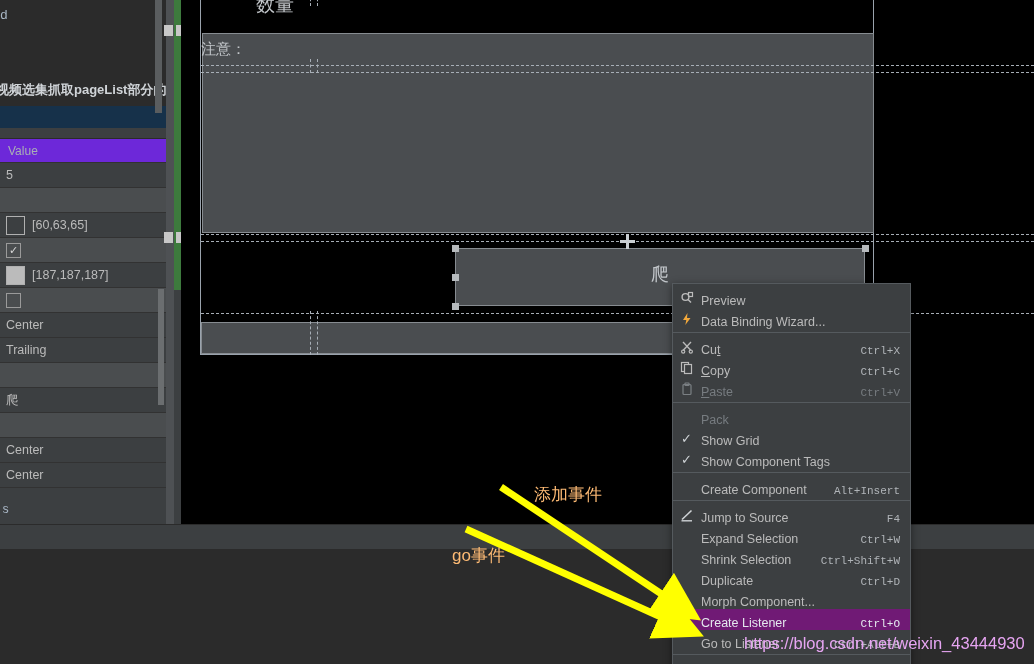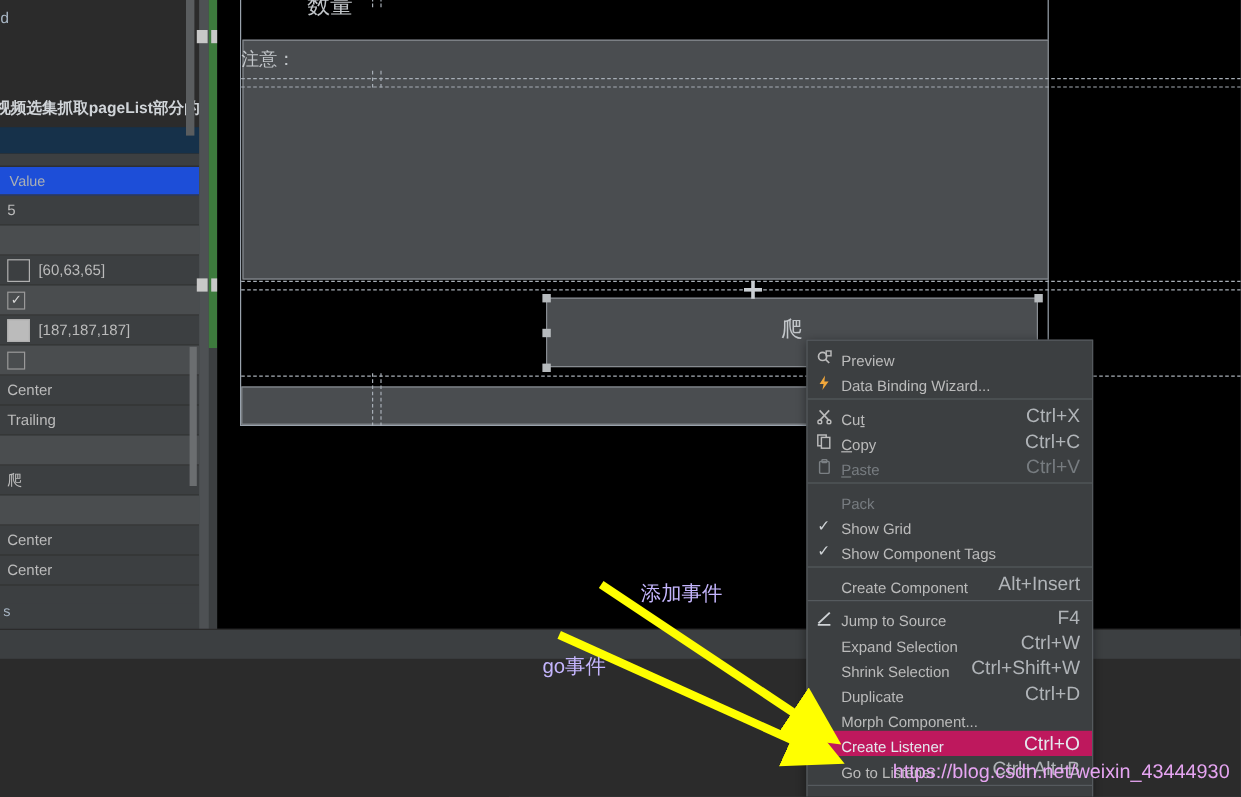--- a/index.html
+++ b/index.html
@@ -48,21 +48,21 @@
     position: absolute; left: 0; top: 138px;
     width: 166px; height: 385px;
     background: #3c3f41;
     border-top: 1px solid #2b2b2b;
     overflow: hidden;
   }
   #props-header {
     height: 24px; line-height: 24px;
     color: #a9afb5; font-size: 12px;
     padding-left: 8px;
-    background: #1d4ed8;
+    background: #6d28d9;
     border-bottom: 1px solid #323232;
     box-sizing: border-box;
   }
   .prop-row {
     height: 25px;
     box-sizing: border-box;
     border-bottom: 1px solid #323232;
     display: flex; align-items: center;
     padding-left: 6px;
     color: #bbbbbb; font-size: 12.5px;
@@ -196,25 +196,26 @@
   .mi {
     position: relative;
     height: 21px;
     display: flex; align-items: flex-end;
     color: #bbbbbb; font-size: 12.5px;
     padding-left: 28px; padding-right: 10px;
     box-sizing: border-box;
     white-space: nowrap;
   }
   .mi.disabled { color: #777c80; }
-  .mi.sel { background: #be185d; color: #e4e8ee; }
+  .mi.sel { background: #701a75; color: #e4e8ee; }
   .mi .short {
     margin-left: auto;
-    font-size: 16px;
+    font-size: 11px;
     color: #b0b4b8;
+    font-family: Liberation Mono, monospace;
   }
   .mi.sel .short { color: #e4e8ee; }
   .mi.disabled .short { color: #777c80; }
   .mi .ic {
     position: absolute; left: 6px; top: 50%;
     transform: translateY(-50%);
     width: 16px; height: 16px;
     display: flex; align-items: center; justify-content: center;
   }
   .mi .ic svg { display: block; }
@@ -230,21 +231,21 @@
   .mi .u { text-decoration: underline; }
 
   
   #annots {
     position: absolute; left: 0; top: 0;
     width: 1034px; height: 664px;
     pointer-events: none;
   }
   .anno-text {
     position: absolute;
-    color: #c4b5fd;
+    color: #fdba74;
     font-size: 17px;
     font-family: "Liberation Sans", sans-serif;
     white-space: nowrap;
   }
   #anno-add { left: 534px; top: 483px; }
   #anno-go  { left: 452px; top: 544px; }
 
   
   #watermark {
     position: absolute; left: 744px; top: 634px;

